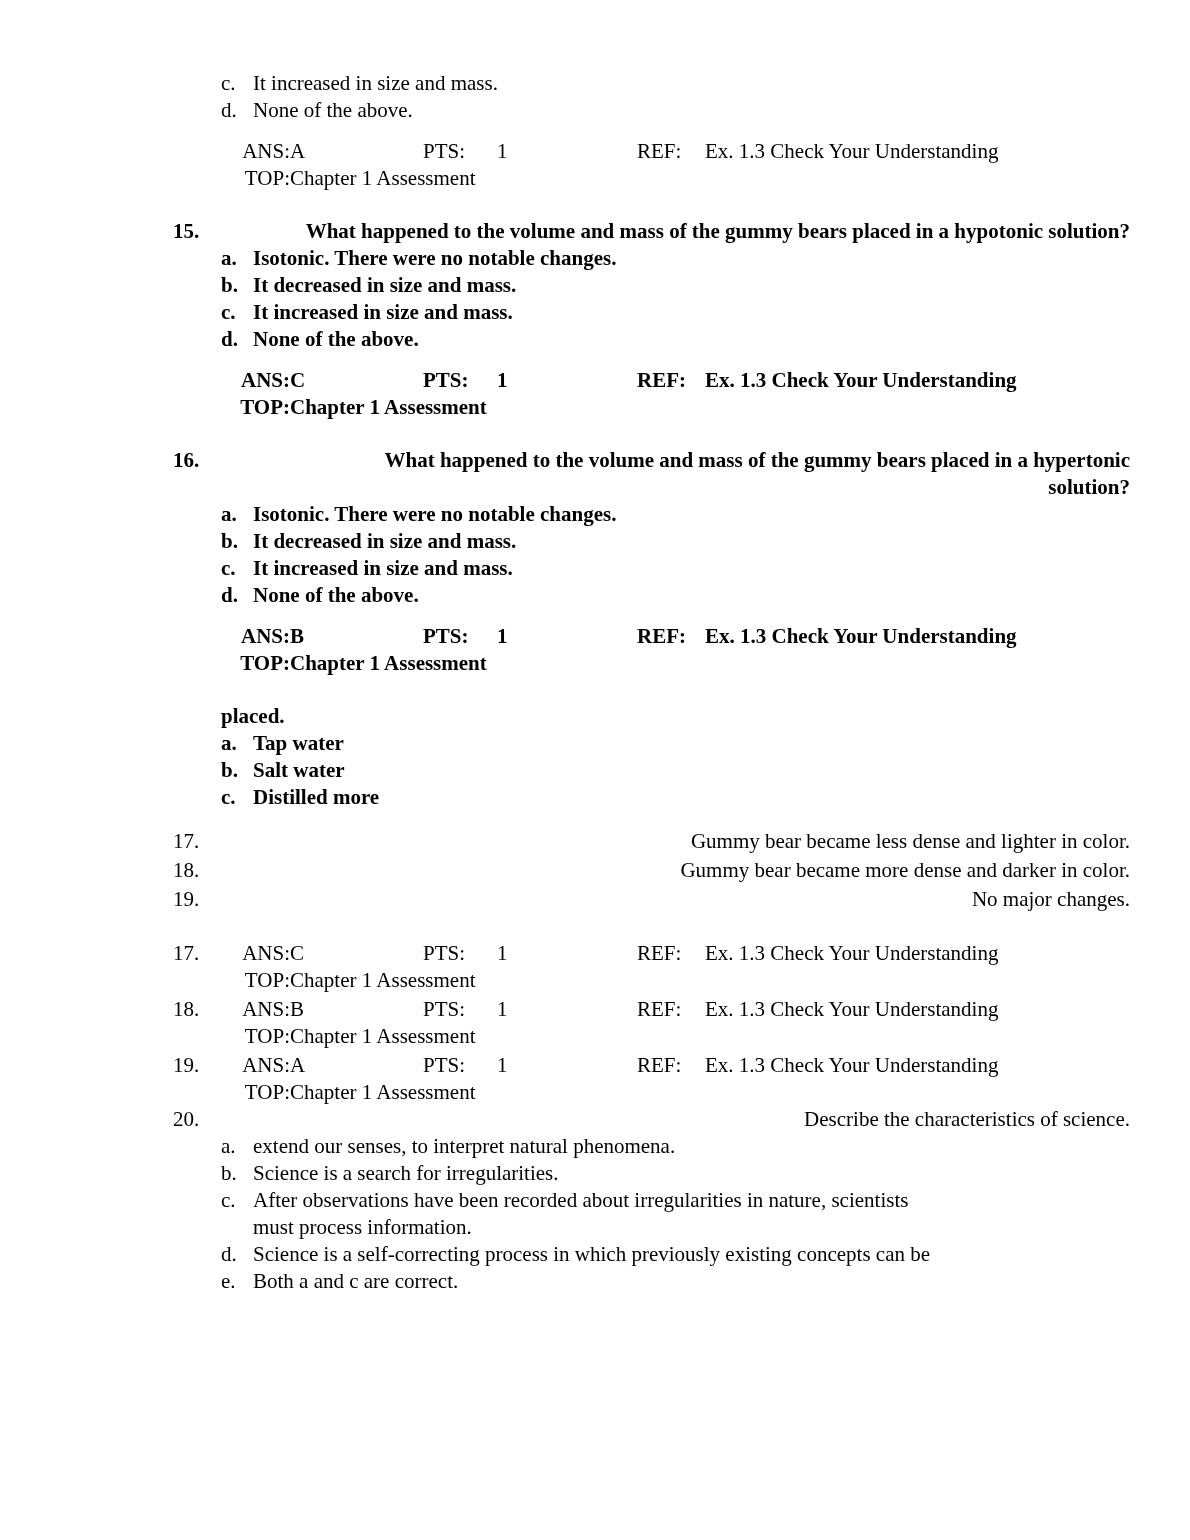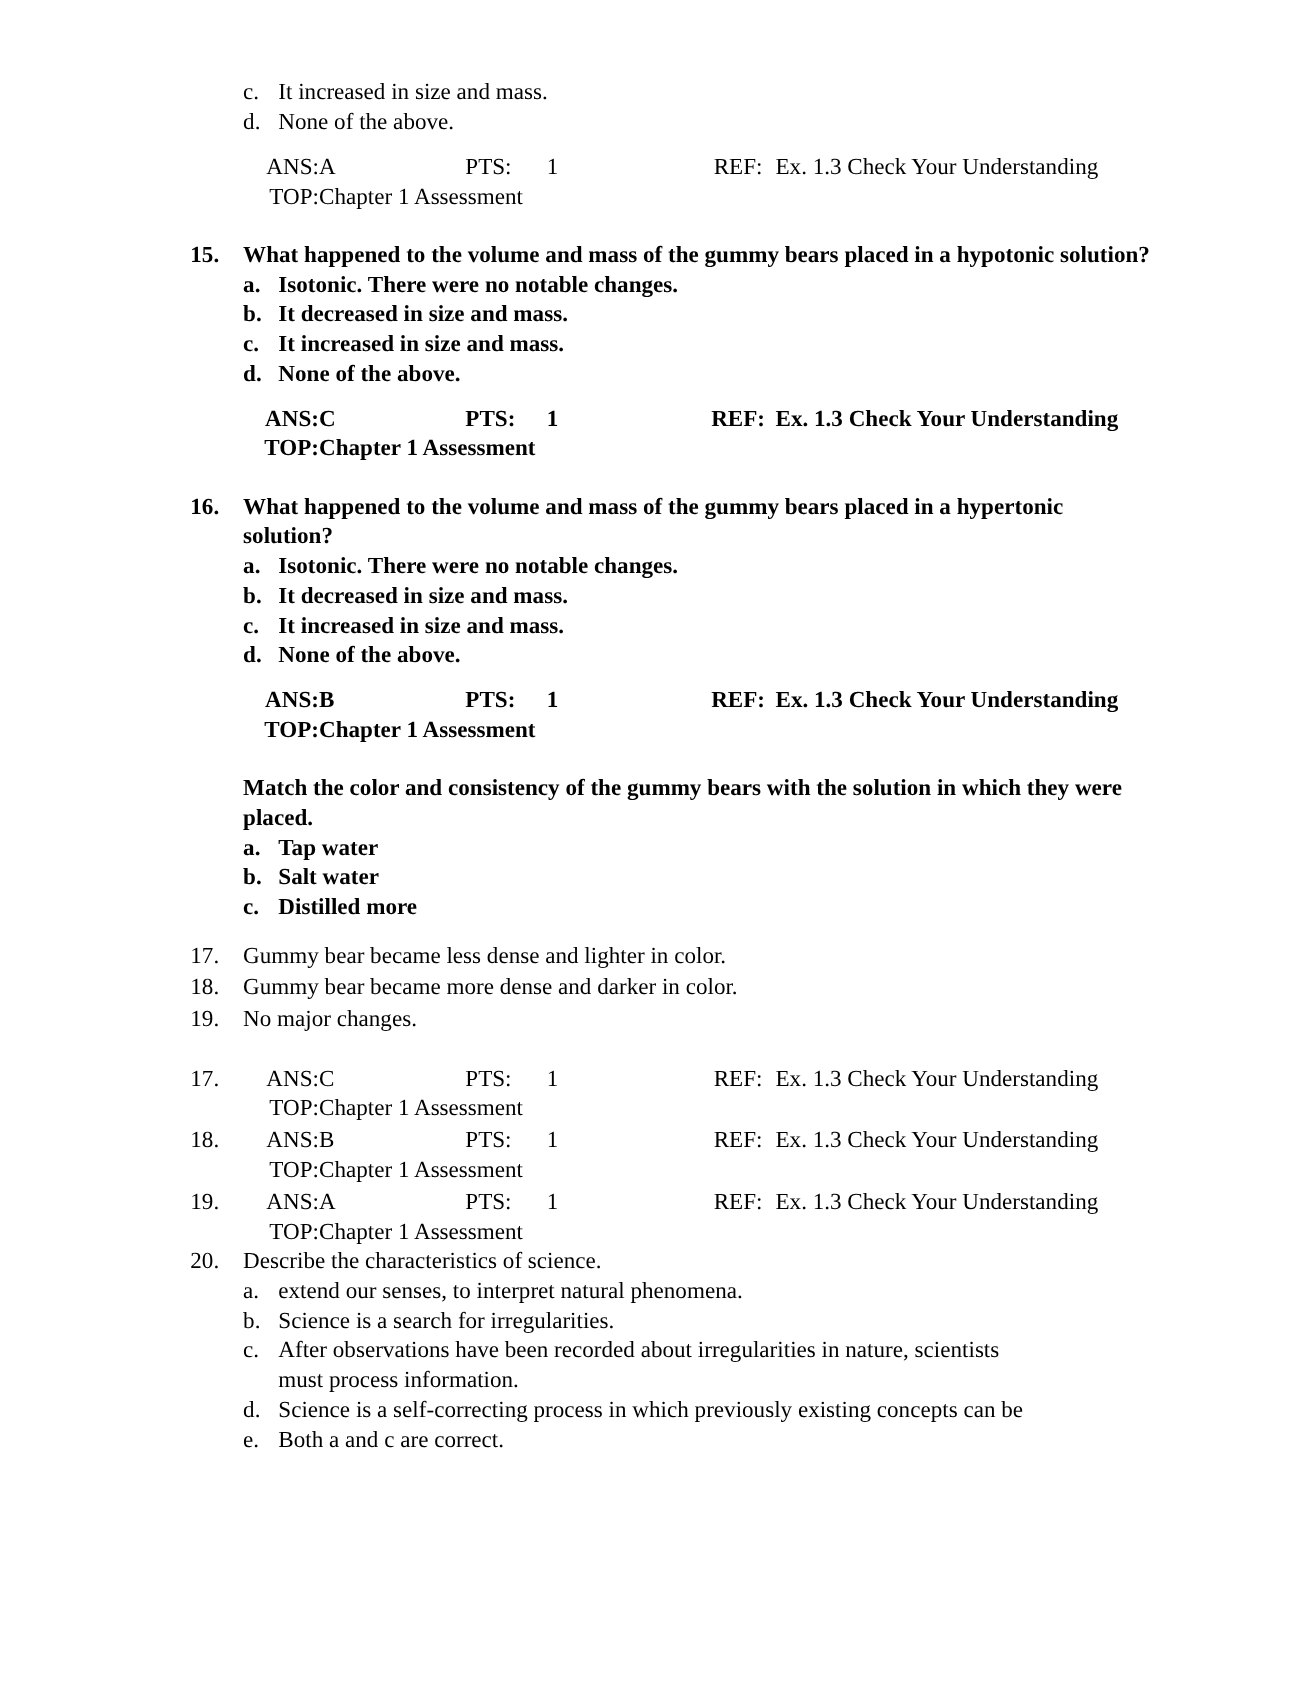--- a/index.html
+++ b/index.html
@@ -18,33 +18,33 @@
   }
   .doc {
     padding: 70px 60px 0 173px;
     box-sizing: border-box;
     width: 1190px;
   }
   section { margin: 0; }
   .question { margin-top: 26px; font-weight: bold; }
   .qline { display: flex; }
   .qnum  { width: 48px; flex: none; }
-  .qtext { flex: 1; }
+  .qtext { flex: 1; text-align: right; }
   .qbody { margin-left: 48px; }
   .choice { display: flex; }
   .clet  { width: 32px; flex: none; }
   .ctext { flex: 1; }
   .ansblock { margin-top: 14px; }
   .ansrow { display: flex; }
   .toprow { display: flex; }
   .al { width: 69px;  flex: none; text-align: right; }
   .av { width: 133px; flex: none; }
   .pl { width: 74px;  flex: none; }
   .pv { width: 140px; flex: none; }
-  .rl { width: 68px;  flex: none; text-align: center; }
+  .rl { width: 68px;  flex: none; }
   .rv { flex: 1; }
   .tv { flex: 1; }
   .items { margin-top: 17px; }
   .item + .item { margin-top: 2px; }
   .answers { margin-top: 27px; }
   .agroup + .agroup { margin-top: 2px; }
   .acol { flex: 1; }
 </style>
 </head>
 <body>
@@ -154,21 +154,20 @@
         <div class="toprow">
           <span class="al">TOP:</span>
           <span class="tv">Chapter 1 Assessment</span>
         </div>
       </div>
     </div>
   </section>
 
   <section class="question">
     <div class="qbody">
-      <div>Match the color and consistency of the gummy bears with the solution in which they were</div>
       <div>placed.</div>
       <div class="choice">
         <span class="clet">a.</span>
         <span class="ctext">Tap water</span>
       </div>
       <div class="choice">
         <span class="clet">b.</span>
         <span class="ctext">Salt water</span>
       </div>
       <div class="choice">

